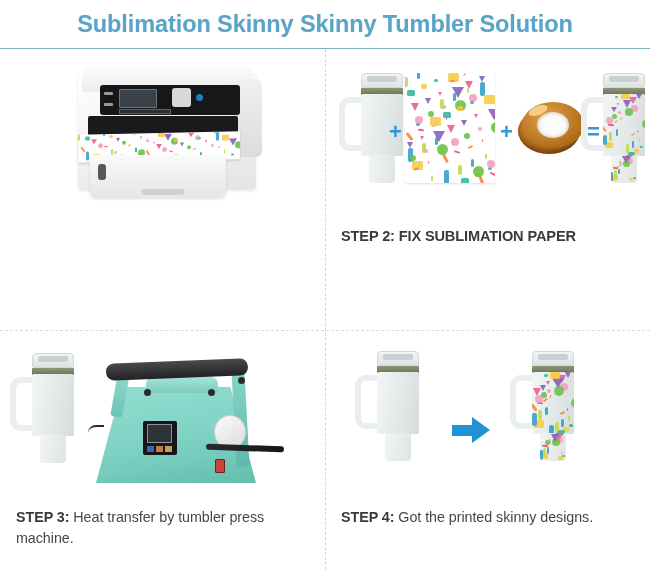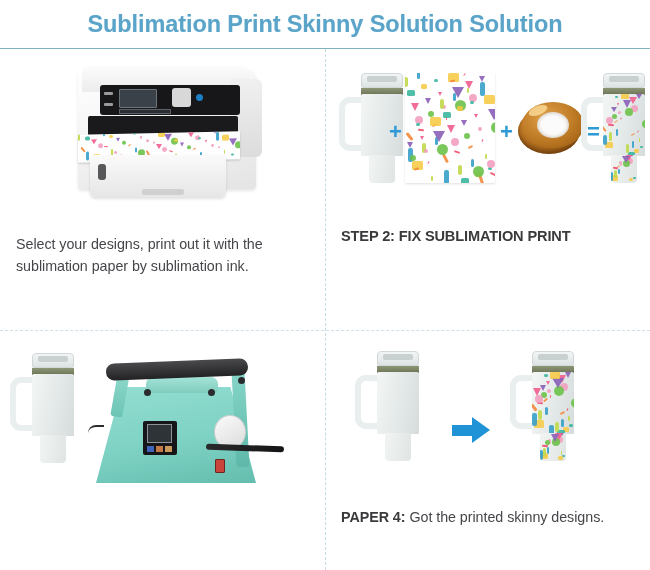--- a/index.html
+++ b/index.html
@@ -295,21 +295,21 @@
     border-bottom: 13px solid transparent;
     border-left: 18px solid #1f93d6;
   }
 </style>
 </head>
 <body>
 
 <div id="infographic">
 
   <div class="header">
-    <div class="header-title">Sublimation Print Skinny Solution Solution</div>
+    <div class="header-title">Sublimation Skinny Skinny Tumbler Solution</div>
   </div>
 
   <div class="v-divider"></div>
   <div class="h-divider"></div>
 
   <div class="cell cell-q1">
 
     <div class="art art-top">
       <div class="printer">
         <div class="pr-body"></div>
@@ -378,21 +378,20 @@
             <i style="left:36px;top:17px;width:3px;height:3px;background:#f2a0c0;border-radius:50%;opacity:.9;"></i>
             <i style="left:96px;top:6px;width:4px;height:3px;background:#f7c93f;border-radius:1.5px;opacity:.85;"></i>
           </div>
         <div class="pr-front"></div>
         <div class="pr-latch"></div>
         <div class="pr-slot"></div>
       </div>
     </div>
 
     <div class="caption cap-top">
-      <div class="cap-body">Select your designs, print out it with the sublimation paper by sublimation ink.</div>
     </div>
   </div>
 
   <div class="cell cell-q2">
 
     <div class="art art-top">
 
       <div class="tumbler" style="left:14px; top:22px; width:70px; height:115px;">
         <div class="tmb-handle"></div>
         <div class="tmb-lid"></div>
@@ -538,21 +537,21 @@
             <i style="left:-1px;top:17px;width:3px;height:9px;background:#39a0c9;border-radius:2px;opacity:.9;"></i>
             <i style="left:8px;top:6px;width:3px;height:3px;background:#f2a0c0;border-radius:50%;opacity:.9;"></i>
             <i style="left:18px;top:23px;width:4px;height:3px;background:#f7c93f;border-radius:1.5px;opacity:.85;"></i>
             <i style="left:2px;top:12px;width:5px;height:2px;background:#ef4f6b;border-radius:1px;transform:rotate(7deg);opacity:.9;"></i>
             <i style="left:11px;top:1px;width:0;height:0;border-left:4.2px solid transparent;border-right:4.2px solid transparent;border-top:7px solid #8c62b8;border-radius:0;opacity:.92;"></i>
           </div>
       </div>
     </div>
 
     <div class="caption cap-top">
-      <div class="cap-head">STEP 2: FIX SUBLIMATION PRINT</div>
+      <div class="cap-head">STEP 2: FIX SUBLIMATION PAPER</div>
     </div>
   </div>
 
   <div class="cell cell-q3">
 
     <div class="art art-bot">
 
       <div class="tumbler" style="left:10px; top:20px; width:70px; height:115px;">
         <div class="tmb-handle"></div>
         <div class="tmb-lid"></div>
@@ -576,20 +575,25 @@
         <div class="press-panel"></div>
         <div class="press-lcd"></div>
         <div class="press-b1"></div>
         <div class="press-b2"></div>
         <div class="press-b3"></div>
         <div class="press-switch"></div>
         <div class="press-cord"></div>
       </div>
     </div>
 
+    <div class="caption cap-bot">
+      <div class="cap-inline">
+        <b>STEP 3:</b><span> Heat transfer by tumbler press machine.</span>
+      </div>
+    </div>
   </div>
 
   <div class="cell cell-q4">
 
     <div class="art art-bot">
 
       <div class="tumbler" style="left:30px; top:18px; width:70px; height:115px;">
         <div class="tmb-handle"></div>
         <div class="tmb-lid"></div>
         <div class="tmb-lid-in"></div>
@@ -659,18 +663,18 @@
             <i style="left:2px;top:12px;width:6px;height:2px;background:#ef4f6b;border-radius:1px;transform:rotate(7deg);opacity:.9;"></i>
             <i style="left:11px;top:1px;width:0;height:0;border-left:4.8px solid transparent;border-right:4.8px solid transparent;border-top:8px solid #8c62b8;border-radius:0;opacity:.92;"></i>
             <i style="left:21px;top:18px;width:1px;height:4px;background:#c0d94a;border-radius:2px;opacity:.9;"></i>
             <i style="left:5px;top:7px;width:5px;height:5px;background:#6cc24a;border-radius:50%;opacity:.9;"></i>
           </div>
       </div>
     </div>
 
     <div class="caption cap-bot">
       <div class="cap-inline">
-        <b>PAPER 4:</b><span> Got the printed skinny designs.</span>
+        <b>STEP 4:</b><span> Got the printed skinny designs.</span>
       </div>
     </div>
   </div>
 
 </div>
 
 </body></html>

